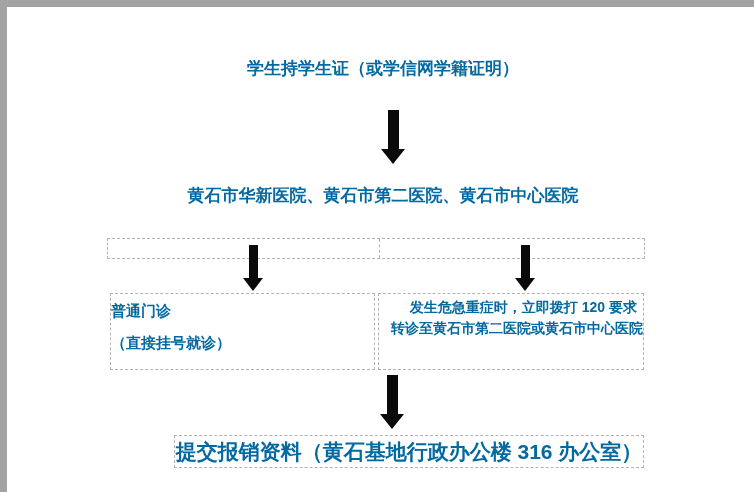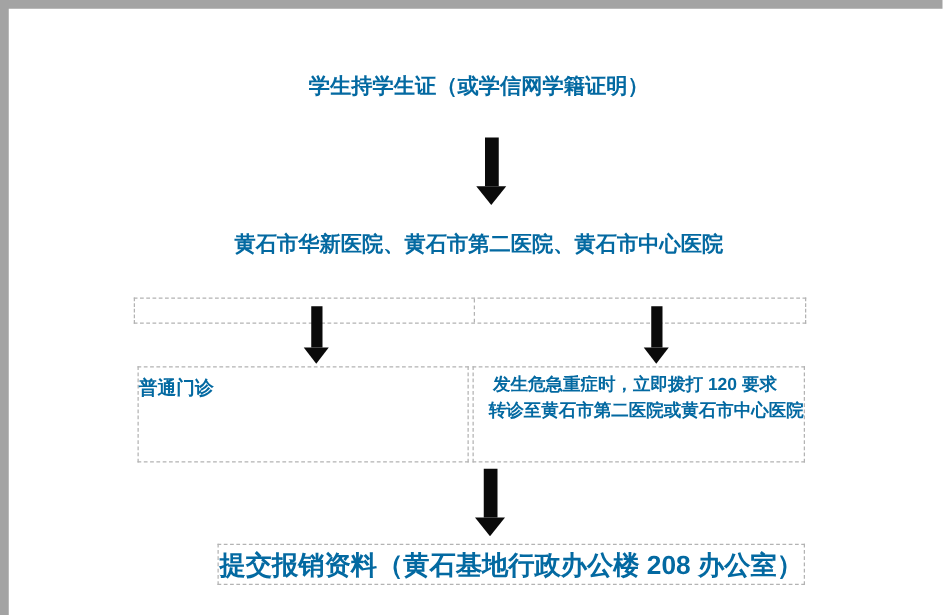--- a/index.html
+++ b/index.html
@@ -56,21 +56,21 @@
     position: absolute;
     left: 271px; top: 0; bottom: 0;
     border-left: 1px dashed #b3b3b3;
   }
 
   .box-left { left: 103px; top: 286px; width: 265px; height: 77px; font-weight: 700; font-size: 15px; }
   .box-left .l1 { margin-top: 6px; line-height: 22px; }
   .box-left .l2 { margin-top: 10px; line-height: 22px; }
 
   .box-right { left: 371px; top: 286px; width: 266px; height: 77px; font-weight: 700; font-size: 14px; }
-  .box-right .l1 { margin-top: 3px; padding-right: 6px; text-align: center; line-height: 21px; }
+  .box-right .l1 { margin-top: 3px; padding-right: 6px; text-align: right; line-height: 21px; }
   .box-right .l2 { text-align: right; line-height: 21px; }
 
   .box-final {
     left: 167px; top: 428px; width: 470px; height: 33px;
     display: flex; align-items: center; justify-content: center;
     font-weight: 700; font-size: 21px; white-space: nowrap;
   }
 </style>
 </head>
 <body>
@@ -97,29 +97,30 @@
     <div class="head"></div>
   </div>
 
   <div class="arrow small arrow-right">
     <div class="shaft"></div>
     <div class="head"></div>
   </div>
 
   <div class="dashed box-left">
     <div class="l1">普通门诊</div>
+    <div class="l2">（直接挂号就诊）</div>
   </div>
 
   <div class="dashed box-right">
     <div class="l1">发生危急重症时，立即拨打 120 要求</div>
     <div class="l2">转诊至黄石市第二医院或黄石市中心医院</div>
   </div>
 
   <div class="arrow big arrow2">
     <div class="shaft"></div>
     <div class="head"></div>
   </div>
 
   <div class="dashed box-final">
-    <span>提交报销资料（黄石基地行政办公楼 208 办公室）</span>
+    <span>提交报销资料（黄石基地行政办公楼 316 办公室）</span>
   </div>
 
 </div>
 
 </body></html>

